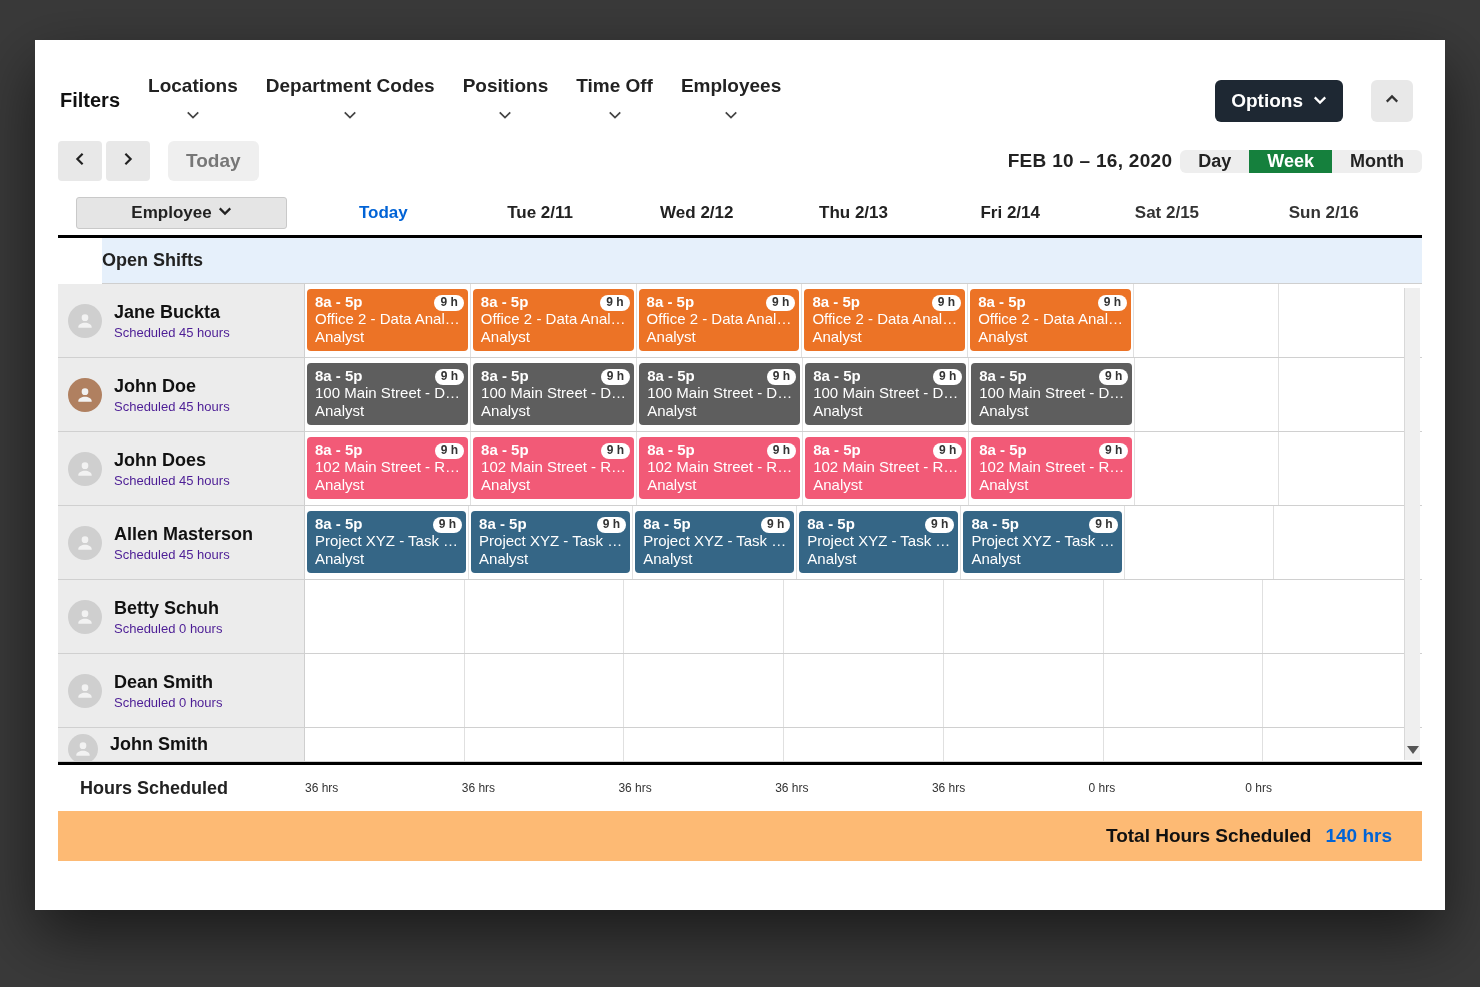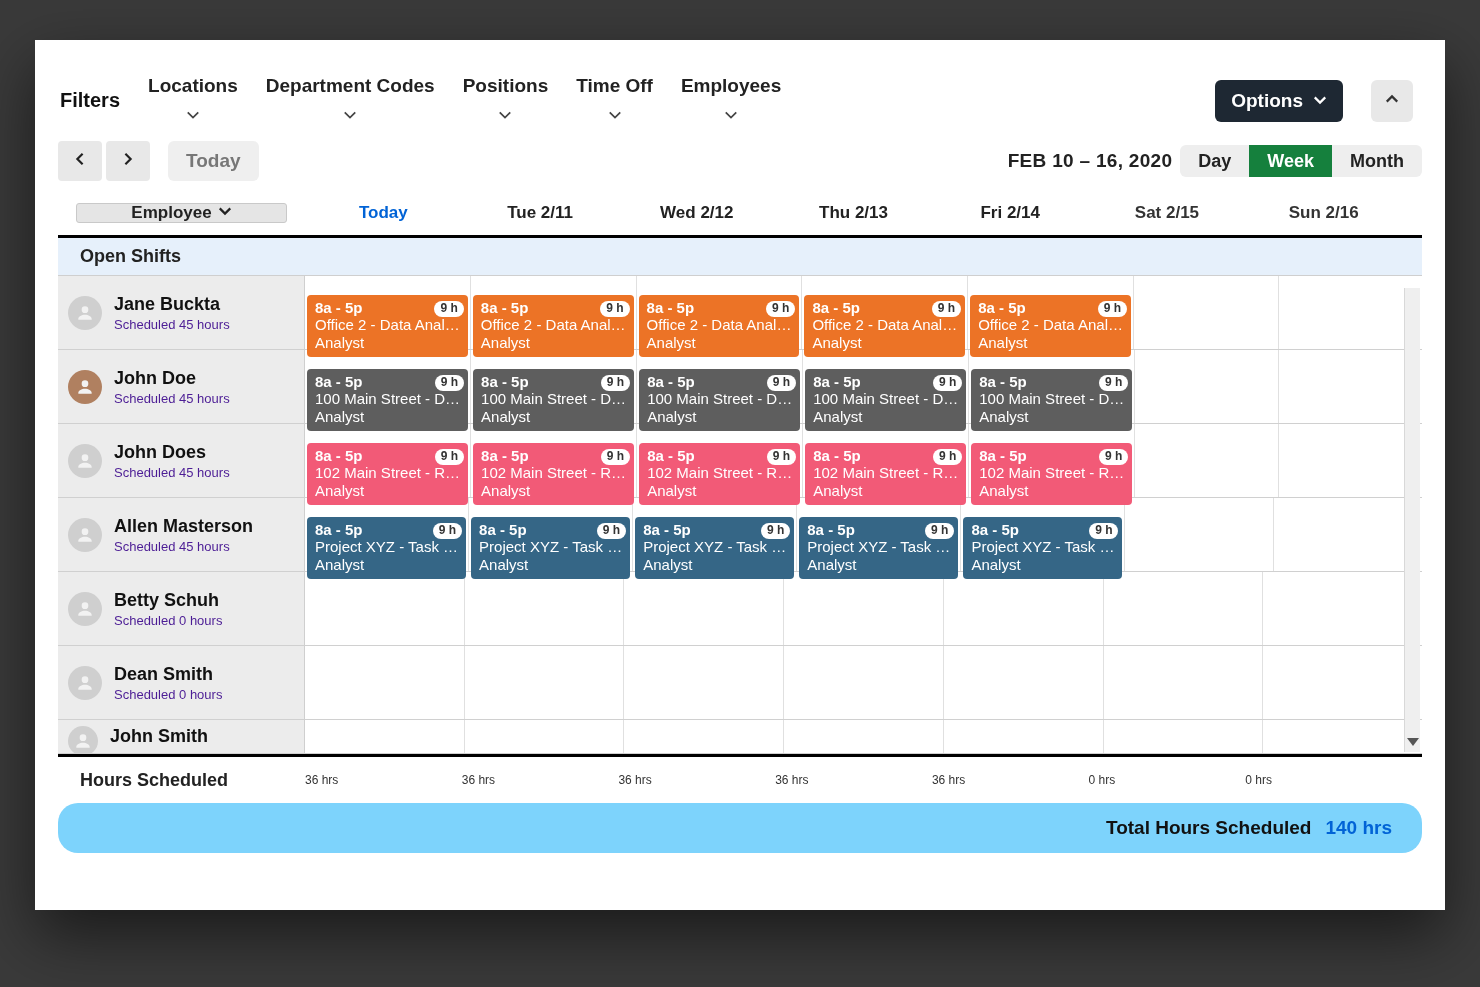--- a/index.html
+++ b/index.html
@@ -14,47 +14,47 @@
   .flex-spacer { flex:1; }
   .options-btn { background:#1e2833; color:#fff; height:42px; padding:0 16px; display:flex; align-items:center; gap:10px; font-size:19px; font-weight:700; border-radius:6px; cursor:pointer; }
   .collapse-btn { background:#e8e8e8; width:42px; height:42px; display:flex; align-items:center; justify-content:center; border-radius:6px; cursor:pointer; color:#333; }
 
   .nav-bar { display:flex; align-items:center; height:78px; padding-top:18px; gap:8px; }
   .nav-btn { width:44px; height:40px; background:#e8e8e8; display:flex; align-items:center; justify-content:center; border-radius:4px; cursor:pointer; color:#222; }
   .nav-btn+.nav-btn { margin-left:-4px; }
   .today-btn { height:40px; padding:0 18px; background:#efefef; color:#777; font-size:19px; font-weight:600; border-radius:6px; display:flex; align-items:center; cursor:pointer; margin-left:10px; }
   .date-range { flex:1; text-align:right; font-size:19px; font-weight:700; color:#222; letter-spacing:.3px; }
   .period-toggle { display:flex; background:#eee; border-radius:6px; overflow:hidden; }
-  .period-toggle > div { height:32px; display:flex; align-items:center; padding:0 18px; font-size:18px; font-weight:700; color:#222; cursor:pointer; }
+  .period-toggle > div { height:23px; display:flex; align-items:center; padding:0 18px; font-size:18px; font-weight:700; color:#222; cursor:pointer; }
   .period-toggle .active { background:#15803d; color:#fff; }
 
   .grid-wrap { flex:1; display:flex; flex-direction:column; margin-top:10px; position:relative; }
   .head-row { display:flex; height:44px; align-items:center; }
-  .emp-col-head { width:247px; display:flex; align-items:center; justify-content:center; gap:6px; font-size:17px; font-weight:700; color:#222; border:1px solid #c9c9c9; height:20px; background:#e5e5e5; border-radius:3px; margin:0 18px; }
+  .emp-col-head { width:247px; display:flex; align-items:center; justify-content:center; gap:6px; font-size:17px; font-weight:700; color:#222; border:1px solid #c9c9c9; height:32px; background:#e5e5e5; border-radius:3px; margin:0 18px; }
   .day-head { flex:1; text-align:center; font-size:17px; font-weight:700; color:#222; }
   .day-head.today { color:#0163d6; }
   .day-head.weekend { color:#333; }
   .scroll-gutter { width:20px; }
 
   .grid-body { flex:1; border-top:3px solid #000; border-bottom:3px solid #000; position:relative; overflow:hidden; background:#fff; }
-  .open-shifts { display:flex; height:38px; background:#e6f0fb; border-bottom:1px solid #cfcfcf; align-items:center; padding-left:22px; font-size:18px; font-weight:700; color:#222; }
+  .open-shifts { display:flex; height:46px; background:#e6f0fb; border-bottom:1px solid #cfcfcf; align-items:center; font-size:18px; font-weight:700; color:#222;margin-left:44px; }
   .rows { position:relative; }
   .row { display:flex; height:74px; border-bottom:1px solid #d0d0d0; }
   .row-head { width:247px; display:flex; align-items:center; gap:12px; padding-left:10px; background:#ececec; border-right:1px solid #cfcfcf; }
   .avatar { width:34px; height:34px; border-radius:50%; background:#cfcfcf; display:flex; align-items:center; justify-content:center; }
   .avatar svg { width:20px; height:20px; fill:#f2f2f2; }
   .avatar.photo { background:#b08060; }
   .emp-info { display:flex; flex-direction:column; }
   .emp-name { font-size:18px; font-weight:700; color:#111; }
   .emp-sched { font-size:13px; color:#4c1d95; margin-top:2px; }
   .cells { display:flex; flex:1; }
   .cell { flex:1; border-right:1px solid #e0e0e0; padding:3px 2px; }
   .cell:last-child { border-right:none; }
 
-  .shift { height:62px; border-radius:4px; color:#fff; padding:4px 8px 2px 8px; font-size:15px; line-height:1.15; position:relative; overflow:hidden; cursor:pointer; margin-top:16px; }
+  .shift { height:62px; border-radius:4px; color:#fff; padding:4px 8px 2px 8px; font-size:15px; line-height:1.15; position:relative; overflow:hidden; cursor:pointer; margin-top:2px; }
   .shift .time { font-weight:700; display:block; }
   .shift .loc { white-space:nowrap; overflow:hidden; text-overflow:ellipsis; display:block; }
   .shift .role { display:block; }
   .hours-pill { position:absolute; top:6px; right:4px; background:#fff; color:#333; font-size:12px; font-weight:700; padding:1px 6px; border-radius:10px; }
 
   .c-orange { background:#ec7326; }
   .c-gray   { background:#5e5e5e; }
   .c-pink   { background:#f25a77; }
   .c-teal   { background:#356686; }
 
@@ -63,21 +63,21 @@
   .row.cut .avatar { width:30px; height:30px; }
 
   .scrollbar { position:absolute; right:2px; top:50px; bottom:2px; width:16px; background:#efefef; border-left:1px solid #d8d8d8; display:flex; flex-direction:column; align-items:center; justify-content:flex-end; }
   .scrollbar .down { width:0;height:0;border-left:6px solid transparent;border-right:6px solid transparent;border-top:8px solid #555; margin-bottom:6px; cursor:pointer; }
 
   .summary { height:46px; display:flex; align-items:center; }
   .summary .label { width:247px; padding-left:22px; font-size:18px; font-weight:700; color:#222; }
   .summary .hcell { flex:1; font-size:12px; color:#333; }
   .summary .gutter { width:20px; }
 
-  .total-bar { height:50px; background:#7dd3fc; display:flex; align-items:center; justify-content:flex-end; padding-right:30px; gap:14px; margin-top:0;border-radius:20px; }
+  .total-bar { height:50px; background:#fdba74; display:flex; align-items:center; justify-content:flex-end; padding-right:30px; gap:14px; margin-top:0; }
   .total-bar .t-label { font-size:19px; font-weight:700; color:#111; }
   .total-bar .t-val { font-size:19px; font-weight:700; color:#0163d6; }
 
   .chev-svg { width:14px; height:14px; }
 </style>
 </head>
 <body>
 
 <div class="frame">
   <div class="inner">

